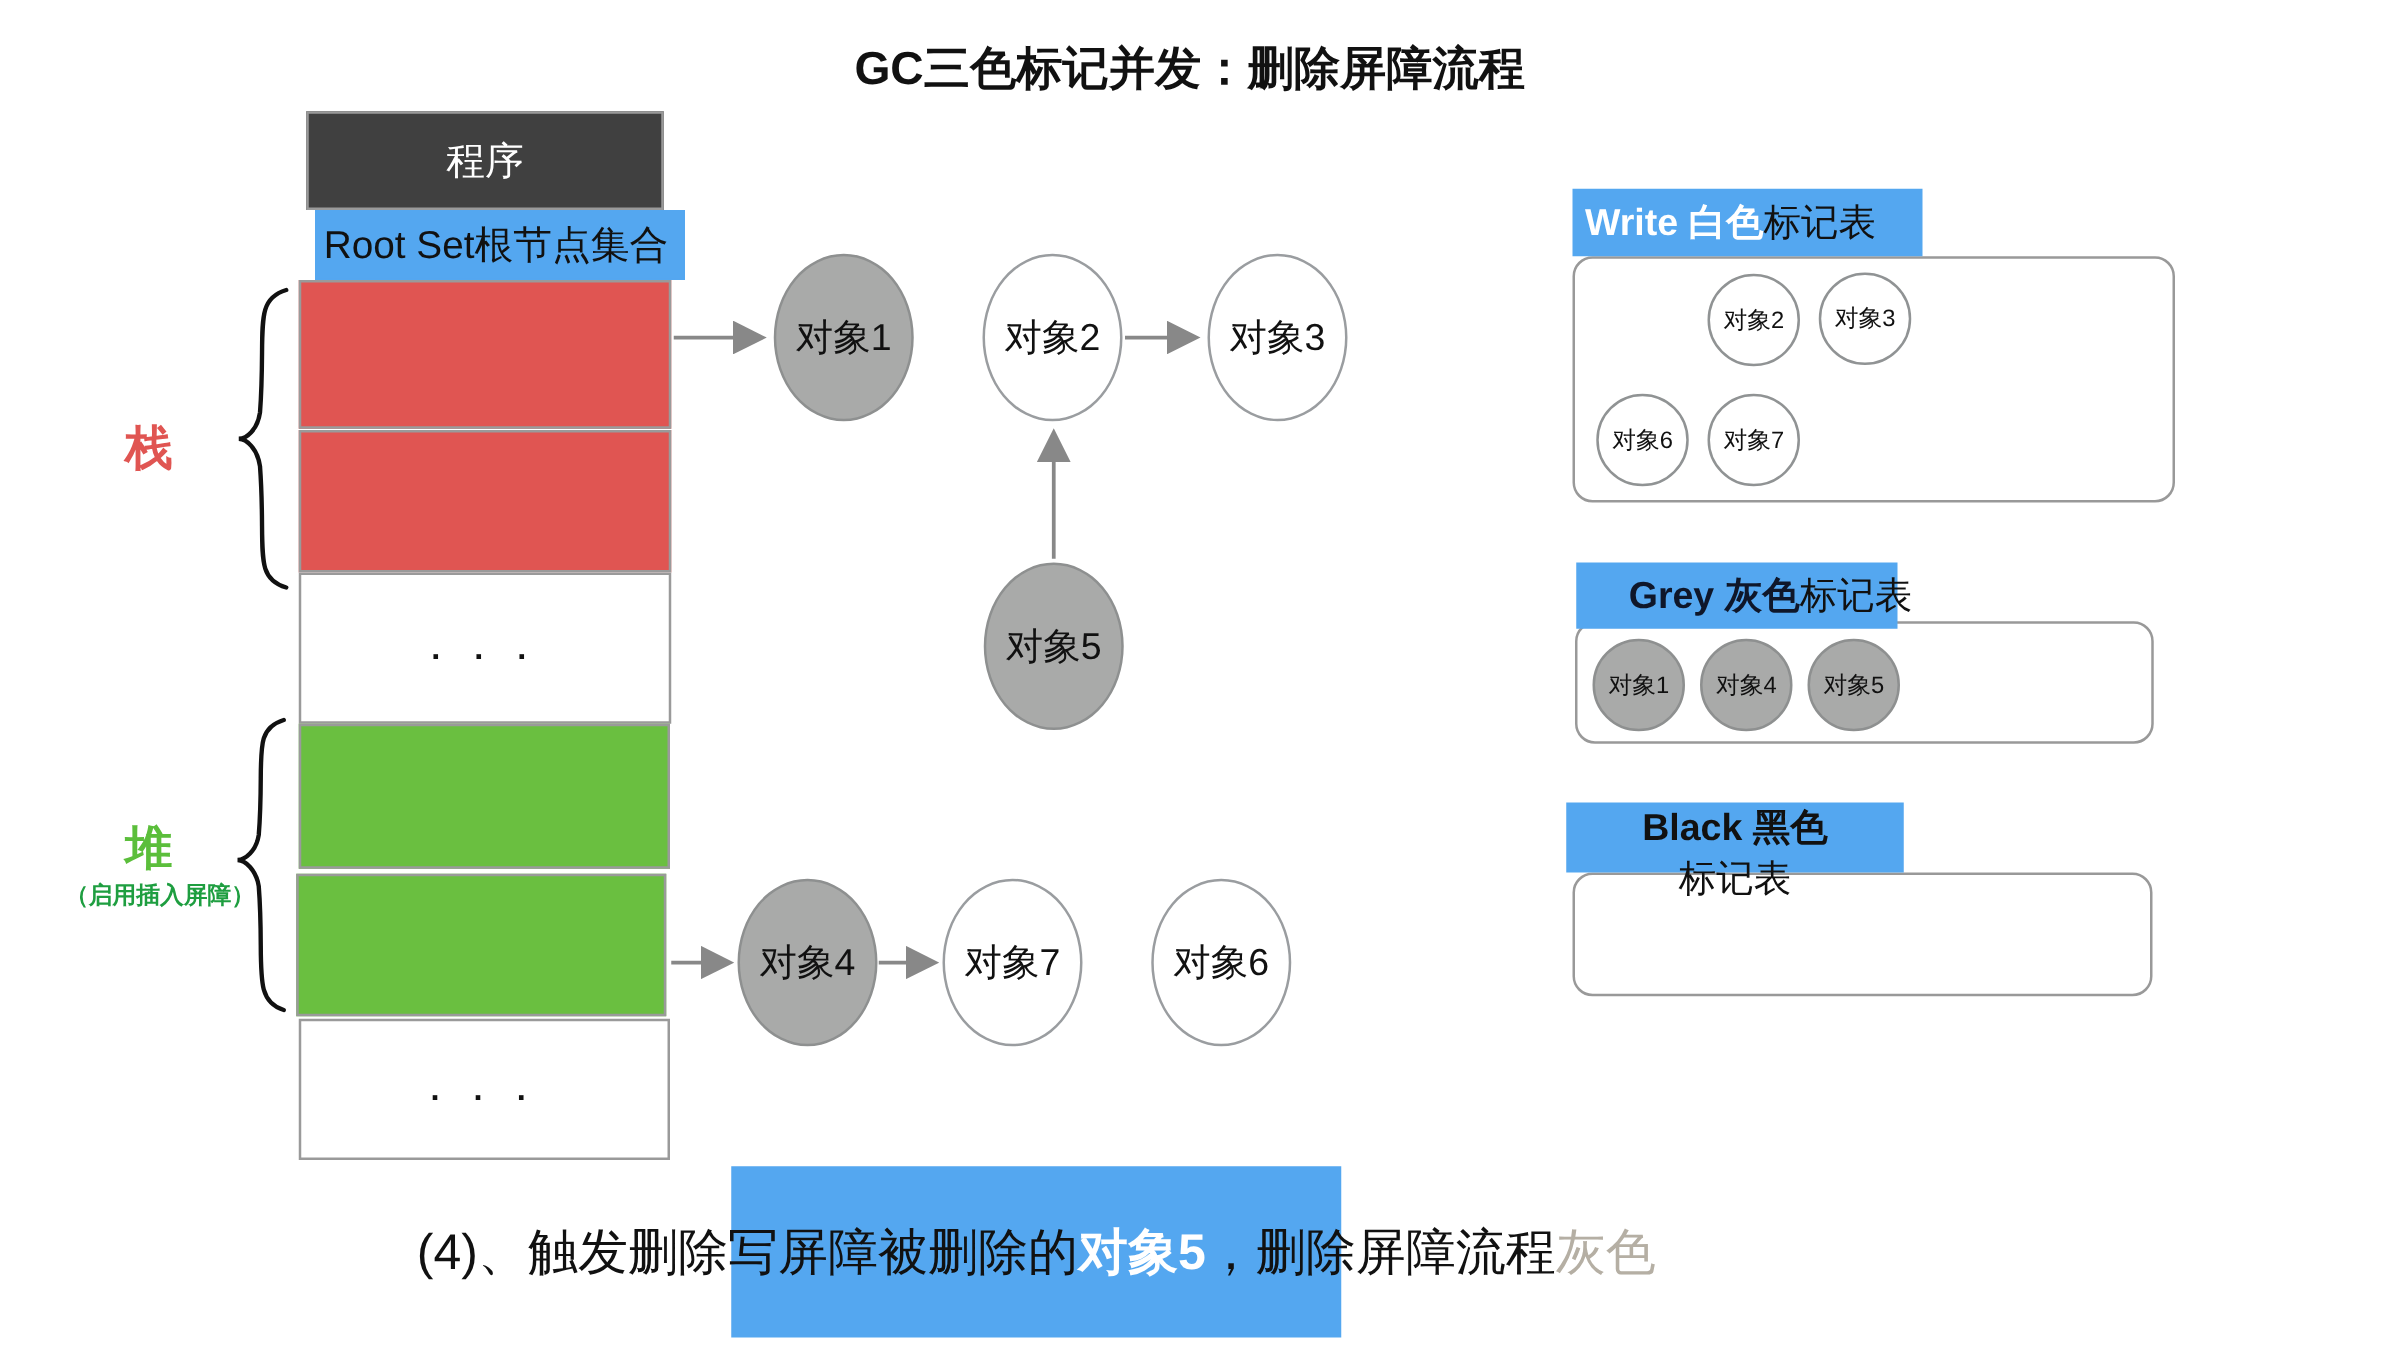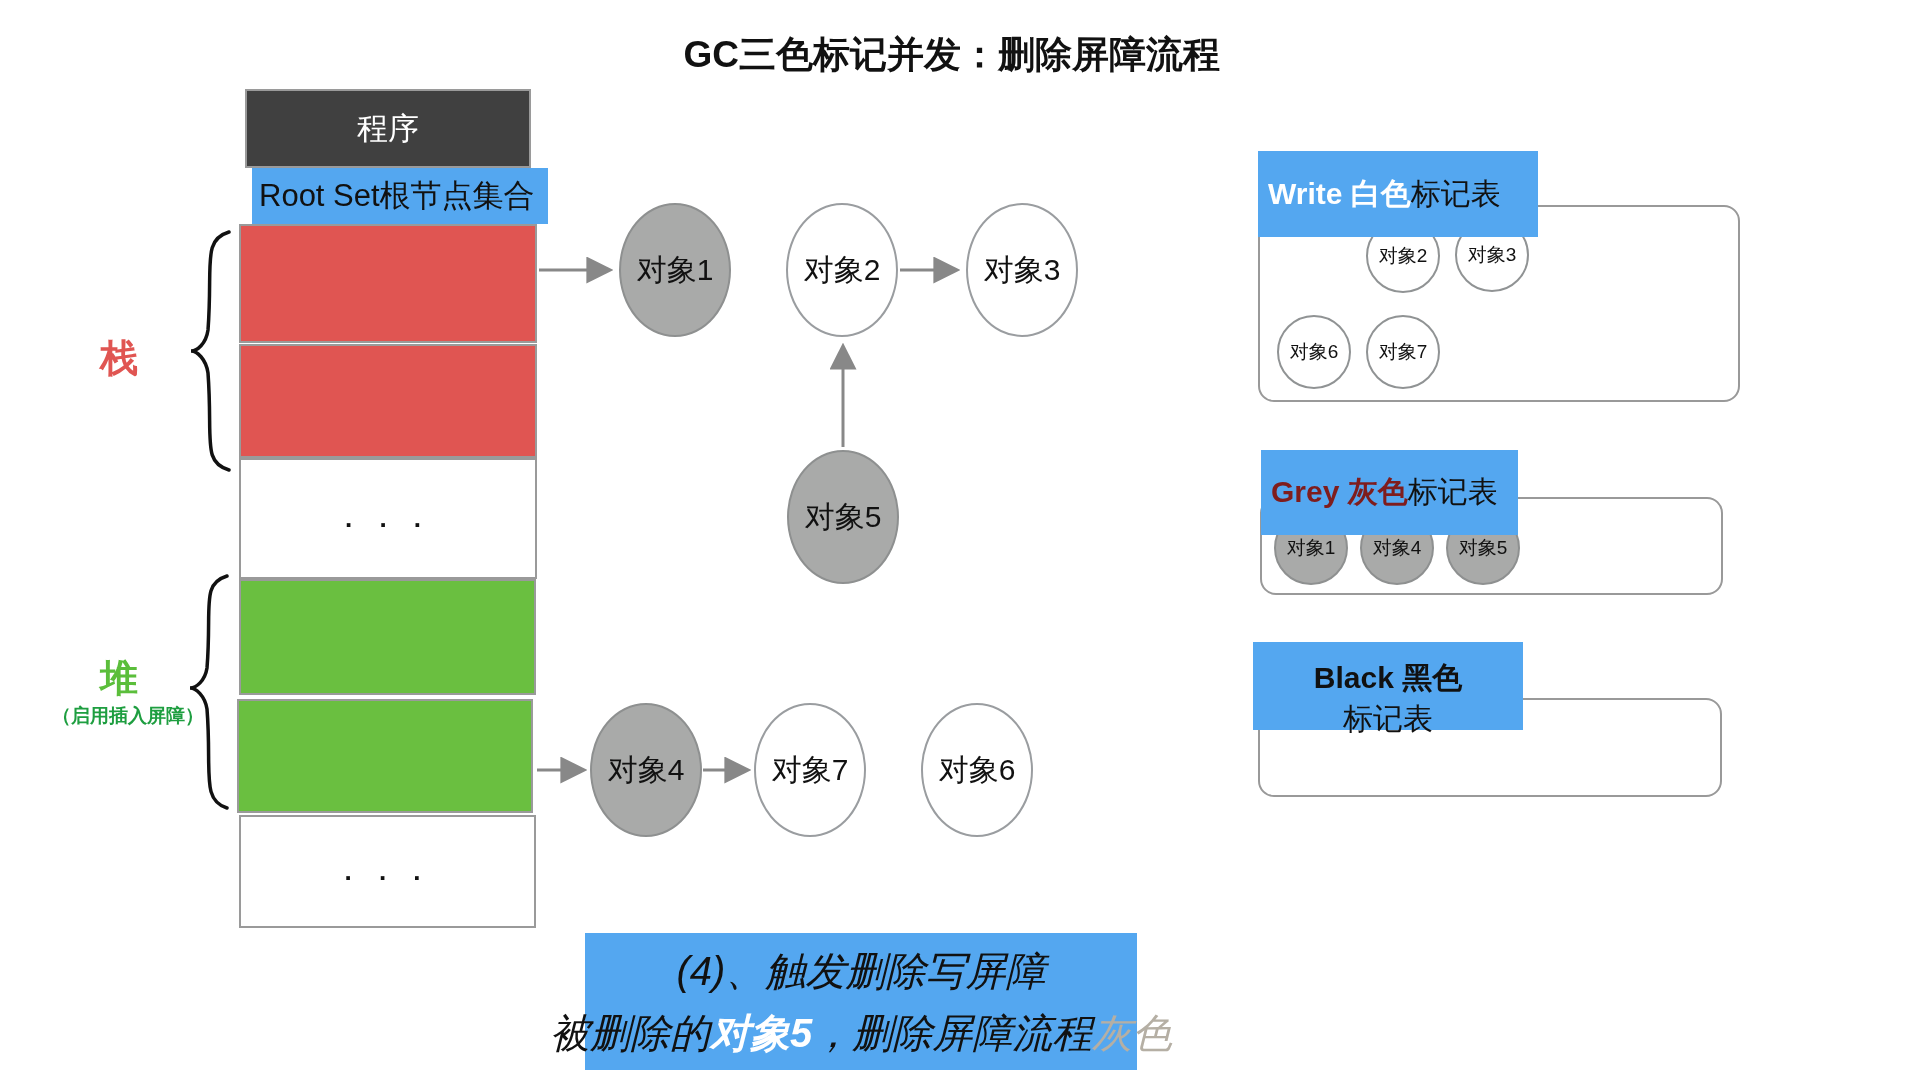--- a/index.html
+++ b/index.html
@@ -36,48 +36,48 @@
   .node.grey{background:#A9AAA9;border:2px solid #8E9090;}
   .node.white{background:#fff;border:2px solid #9a9da0;}
   #node-obj1{left:619px;top:203px;}
   #node-obj2{left:786px;top:203px;}
   #node-obj3{left:966px;top:203px;}
   #node-obj5{left:787px;top:450px;}
   #node-obj4{left:590px;top:703px;}
   #node-obj7{left:754px;top:703px;}
   #node-obj6{left:921px;top:703px;}
   
-  .tbl-header{background:#54A7F0;display:flex;align-items:center;padding:16px 10px;
+  .tbl-header{background:#54A7F0;display:flex;align-items:center;padding:0 10px;
               font-size:30px;white-space:nowrap;z-index:3;}
   .tbl-box{box-sizing:border-box;border:2px solid #999;border-radius:16px;background:#fff;z-index:1;}
   #white-header{left:1258px;top:151px;width:260px;height:54px;}
   #white-box{left:1258px;top:205px;width:482px;height:197px;}
   #grey-header{left:1261px;top:450px;width:237px;height:53px;}
   #grey-box{left:1260px;top:497px;width:463px;height:98px;}
   #black-header{left:1253px;top:642px;width:250px;height:56px;flex-direction:column;}
   #black-box{left:1258px;top:698px;width:464px;height:99px;}
   .t-en-white{color:#fff;font-weight:bold;}
-  .t-en-grey{color:#7f1d1d;font-weight:bold;}
+  .t-en-grey{color:#0f172a;font-weight:bold;margin-left:32px;}
   .t-en-black{color:#111;font-weight:bold;}
   .t-suffix{color:#111;font-weight:normal;}
   .chip{width:74px;height:74px;border-radius:50%;box-sizing:border-box;z-index:2;
         display:flex;align-items:center;justify-content:center;font-size:19px;color:#111;}
   .chip.white{background:#fff;border:2px solid #909394;}
   .chip.grey{background:#A9AAA9;border:2px solid #8E9090;}
   #chip-w-obj2{left:1366px;top:219px;}
   #chip-w-obj3{left:1455px;top:218px;}
   #chip-w-obj6{left:1277px;top:315px;}
   #chip-w-obj7{left:1366px;top:315px;}
   #chip-g-obj1{left:1274px;top:511px;}
   #chip-g-obj4{left:1360px;top:511px;}
   #chip-g-obj5{left:1446px;top:511px;}
   
-  #caption{left:585px;top:933px;width:552px;height:137px;background:#54A7F0;
-           display:flex;flex-direction:column;align-items:center;justify-content:center;
-           font-size:40px;color:#111;line-height:62px;white-space:nowrap;font-style:italic;}
+  #caption{left:585px;top:933px;width:488px;height:137px;background:#54A7F0;
+           display:flex;flex-direction:row;align-items:center;justify-content:center;
+           font-size:40px;color:#111;line-height:62px;white-space:nowrap;}
   #caption .obj{color:#fff;font-weight:bold;}
   #caption .clr{color:#B5AFA4;}
   
   #overlay{left:0;top:0;width:1920px;height:1080px;pointer-events:none;z-index:4;}
 </style>
 </head>
 <body>
 
 <div class="abs" id="title">GC三色标记并发：删除屏障流程</div>
 

